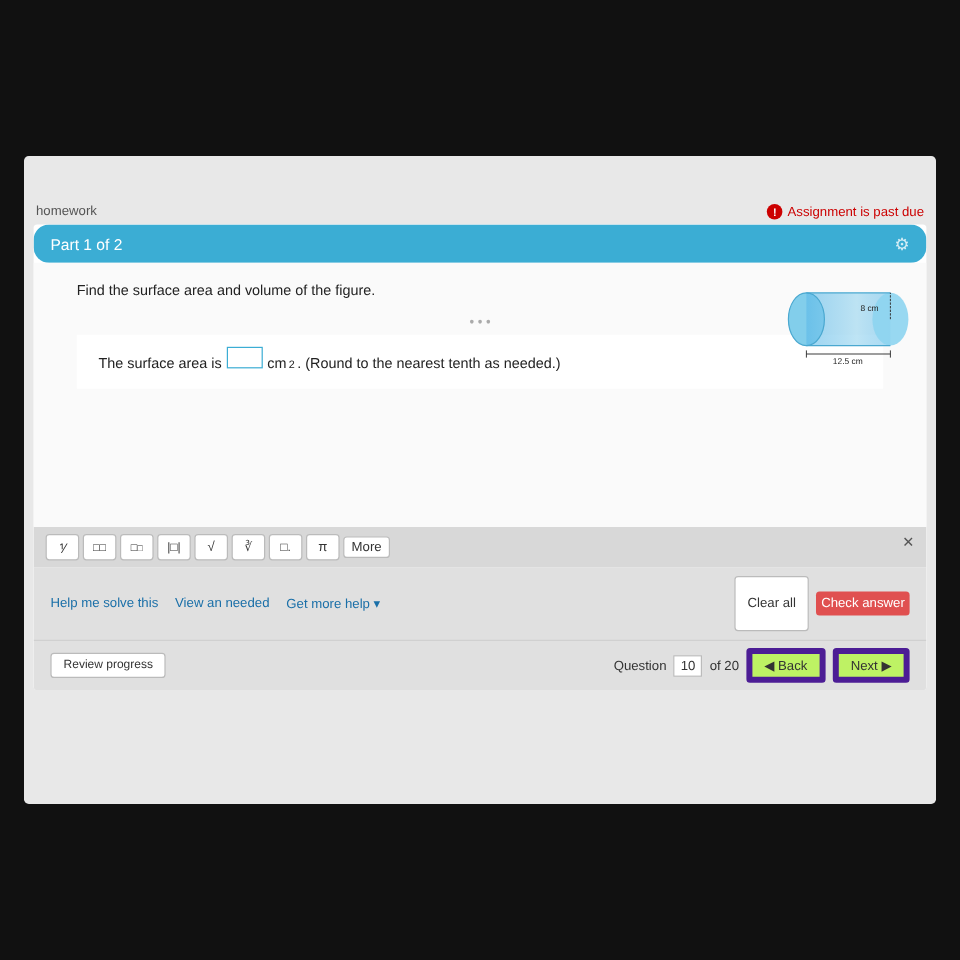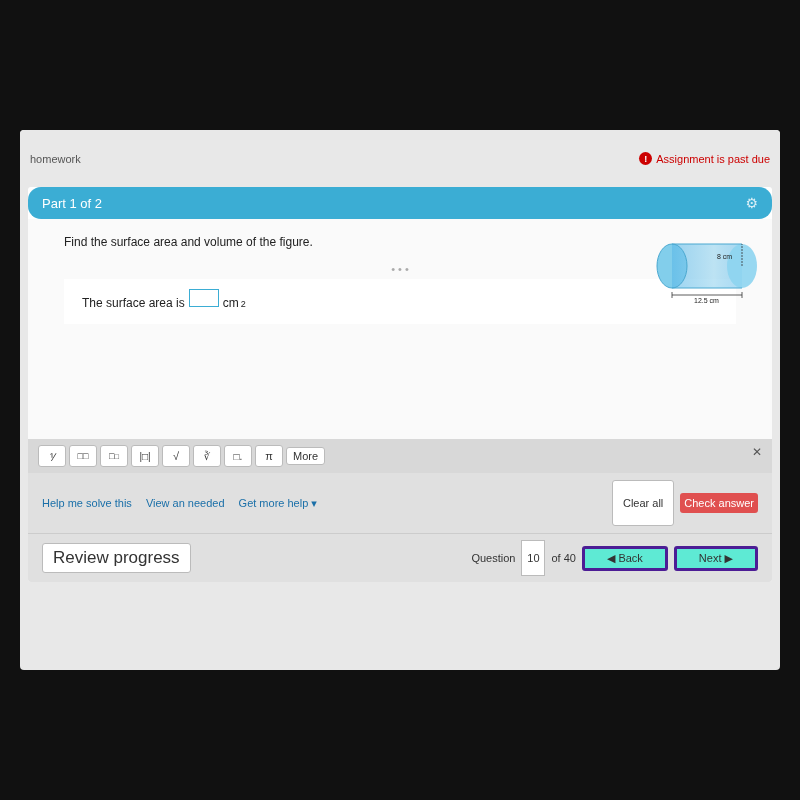--- a/index.html
+++ b/index.html
@@ -16,24 +16,25 @@
       left: 20px;
       right: 20px;
       bottom: 130px;
       background: #e8e8e8;
       border-radius: 4px;
       overflow: hidden;
     }
     .top-bar {
       display: flex;
       justify-content: space-between;
-      align-items: center;
-      padding: 22px 10px;
+      align-items: flex-start;
+      padding: 4px 10px;
       background: #e8e8e8;
       font-size: 11px;
+      margin-top: 36px;
     }
     .top-bar-left {
       color: #555;
     }
     .top-bar-right {
       color: #cc0000;
       display: flex;
       align-items: center;
       gap: 4px;
       font-size: 11px;
@@ -194,47 +195,47 @@
       display: flex;
       align-items: center;
       justify-content: space-between;
       border-top: 1px solid #ccc;
     }
     .review-progress-btn {
       background: white;
       border: 1px solid #bbb;
       border-radius: 3px;
       padding: 4px 10px;
-      font-size: 17px;
+      font-size: 10px;
       cursor: pointer;
       color: #333;
     }
     .question-nav {
       display: flex;
       align-items: center;
       gap: 6px;
       font-size: 11px;
       color: #333;
     }
     .question-num-box {
       border: 1px solid #bbb;
       background: white;
       width: 24px;
-      height: 36px;
+      height: 18px;
       text-align: right;
       font-size: 11px;
       display: inline-flex;
       align-items: center;
       justify-content: center;
     }
     .nav-btn {
-      background: #5eead4;
-      border: 3px solid #4c1d95;
-      border-radius: 3px;
-      padding: 3px 22px;
+      background: #bef264;
+      border: 5px solid #4c1d95;
+      border-radius: 3px;
+      padding: 3px 10px;
       font-size: 11px;
       cursor: pointer;
       color: #333;
       display: flex;
       align-items: center;
       gap: 3px;
     }
     .warning-icon {
       width: 13px;
       height: 13px;
@@ -305,20 +306,21 @@
       </div>
 
       <div class="divider-dots">• • •</div>
 
       <div class="answer-section">
         <div class="answer-line">
           <span>The surface area is</span>
           <span class="answer-box"></span>
           <span>cm</span>
             <span class="superscript">2</span>
+          <span>. (Round to the nearest tenth as needed.)</span>
         </div>
       </div>
     </div>
 
     <div class="toolbar-area">
       <div class="math-buttons">
         <button class="math-btn">⅟</button>
         <button class="math-btn" style="font-size:9px">□□</button>
         <button class="math-btn" style="font-size:9px">□<sup>□</sup></button>
         <button class="math-btn" style="font-size:10px">|□|</button>
@@ -341,20 +343,20 @@
         <button class="clear-btn">Clear all</button>
         <button class="check-btn">Check answer</button>
       </div>
     </div>
 
     <div class="nav-bar">
       <button class="review-progress-btn">Review progress</button>
       <div class="question-nav">
         <span>Question</span>
         <span class="question-num-box">10</span>
-        <span>of 40</span>
+        <span>of 20</span>
         <button class="nav-btn">◀ Back</button>
         <button class="nav-btn">Next ▶</button>
       </div>
     </div>
 
   </div>
 </div>
 
 </body></html>

